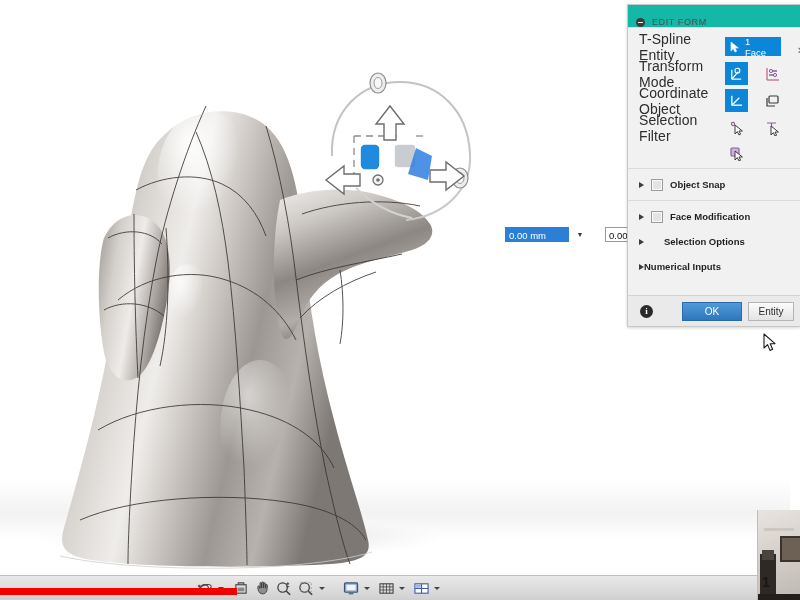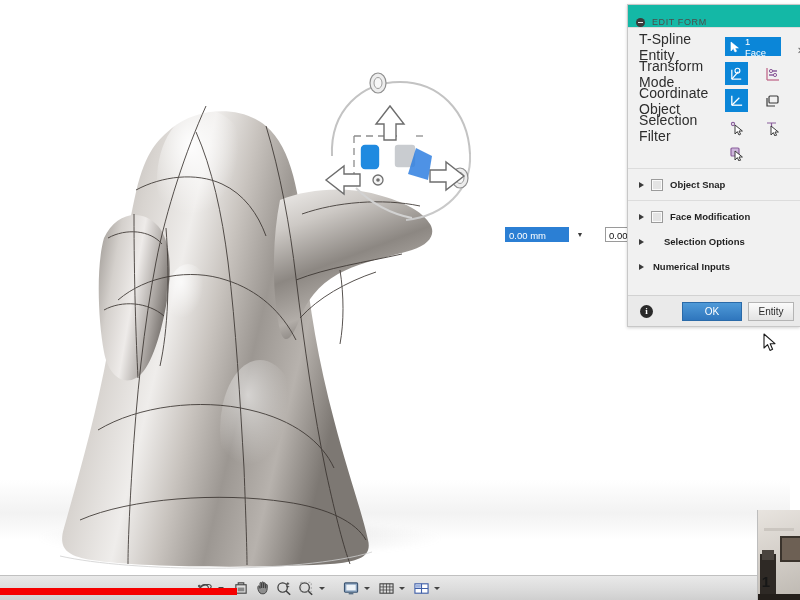--- a/index.html
+++ b/index.html
@@ -465,21 +465,21 @@
         <span class="tri"></span>
         <span class="chk"></span>
         <span class="section-label">Face Modification</span>
       </div>
 
       <div class="section" style="gap:20px;">
         <span class="tri"></span>
         <span class="section-label">Selection Options</span>
       </div>
 
-      <div class="section" style="gap:9px;">
+      <div class="section" style="gap:0;">
         <span class="tri"></span>
         <span class="section-label">Numerical Inputs</span>
       </div>
 
       <div style="height:14px;"></div>
     </div>
 
     <div class="pal-footer">
       <span class="info-badge">i</span>
       <span class="footer-spacer"></span>

